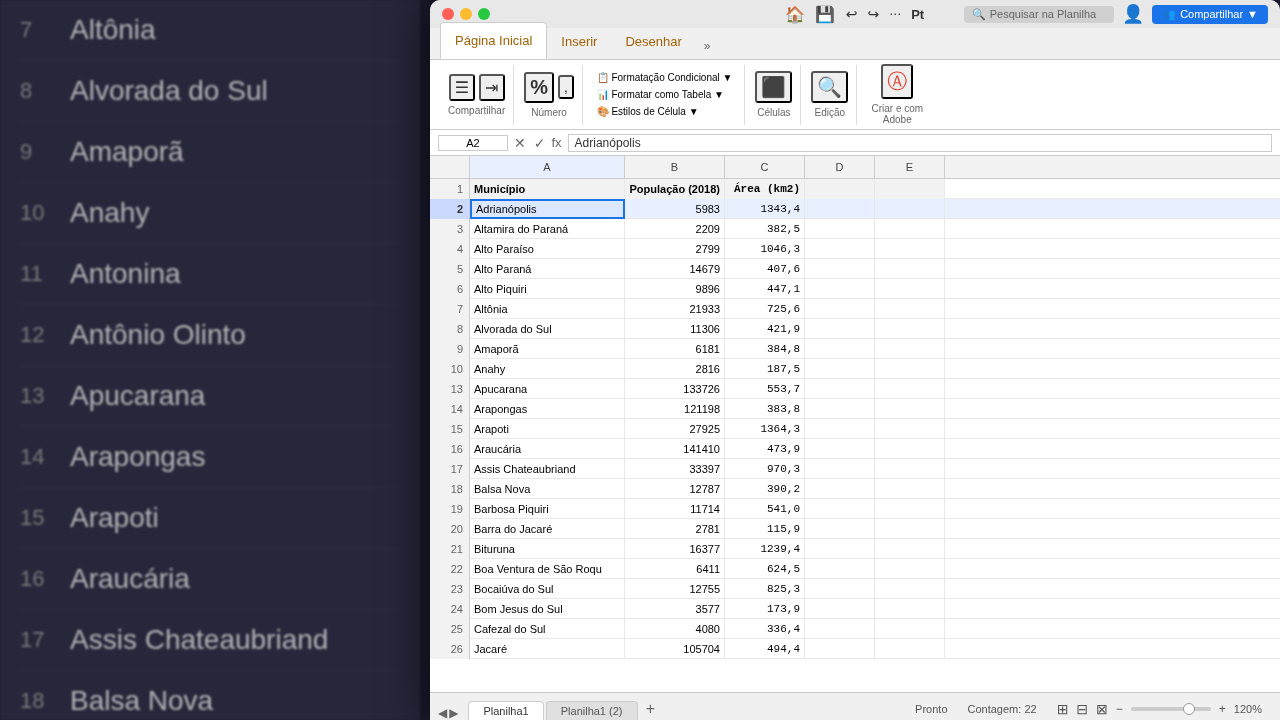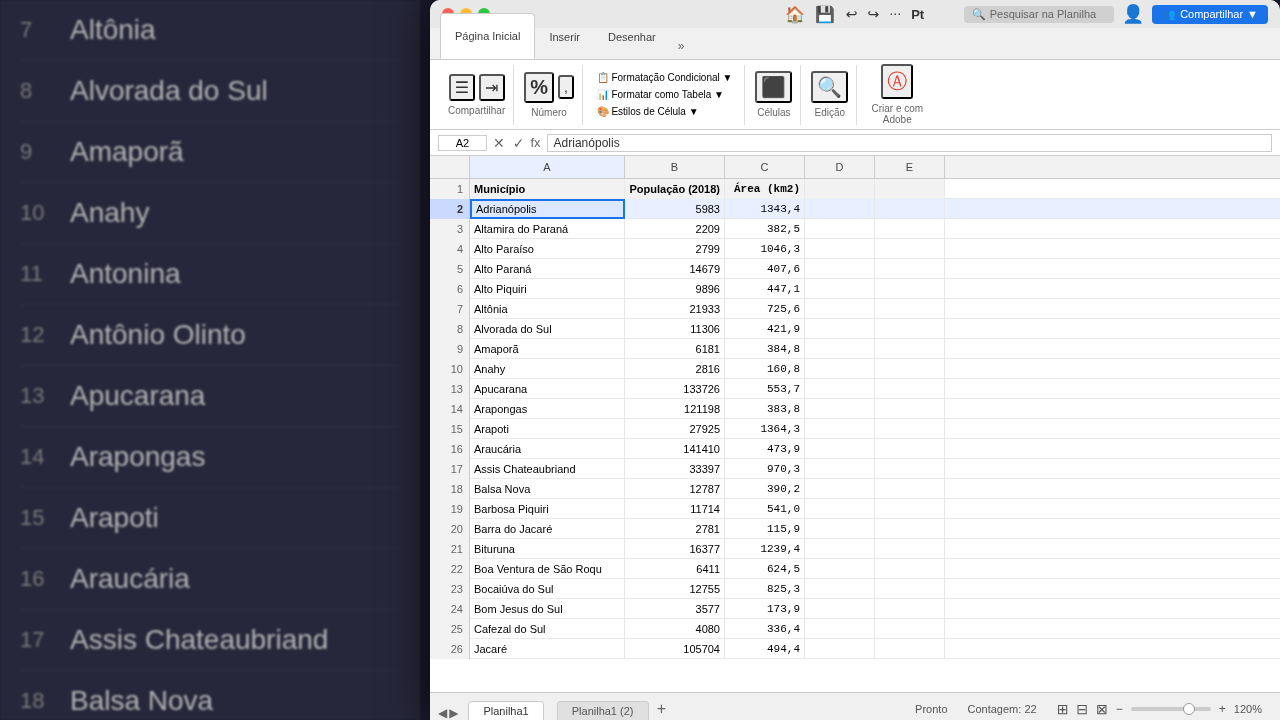--- a/index.html
+++ b/index.html
@@ -113,23 +113,23 @@
     
     .ribbon-tabs {
       background: #f0f0f0;
       display: flex;
       align-items: flex-end;
       padding: 0 10px;
       height: 32px;
       border-bottom: 1px solid #ccc;
     }
     .ribbon-tab {
-      padding: 16px 14px;
-      font-size: 11px;
-      color: #404040;
+      padding: 10px 14px;
+      font-size: 13px;
+      color: #a16207;
       cursor: pointer;
       border-radius: 4px 4px 0 0;
       position: relative;
     }
     .ribbon-tab.active {
       background: #fff;
       border: 1px solid #ccc;
       border-bottom: 1px solid #fff;
       font-weight: 500;
     }
@@ -197,21 +197,21 @@
       padding: 3px 8px;
       gap: 6px;
       border-bottom: 1px solid #ccc;
       background: #fff;
       height: 26px;
     }
     .cell-ref {
       border: 1px solid #ccc;
       padding: 1px 6px;
       font-size: 11px;
-      width: 49px;
+      width: 70px;
       text-align: center;
     }
     .formula-icons {
       display: flex;
       gap: 8px;
       color: #666;
       font-size: 14px;
     }
     .formula-content {
       flex: 1;
@@ -659,21 +659,21 @@
             <div class="cell cell-a">Amaporã</div>
             <div class="cell cell-b">6181</div>
             <div class="cell cell-c">384,8</div>
             <div class="cell cell-d"></div>
             <div class="cell cell-e"></div>
           </div>
           <div class="sheet-row">
             <div class="row-num">10</div>
             <div class="cell cell-a">Anahy</div>
             <div class="cell cell-b">2816</div>
-            <div class="cell cell-c">160,8</div>
+            <div class="cell cell-c">187,5</div>
             <div class="cell cell-d"></div>
             <div class="cell cell-e"></div>
           </div>
           <div class="sheet-row">
             <div class="row-num">13</div>
             <div class="cell cell-a">Apucarana</div>
             <div class="cell cell-b">133726</div>
             <div class="cell cell-c">553,7</div>
             <div class="cell cell-d"></div>
             <div class="cell cell-e"></div>
@@ -784,21 +784,21 @@
           </div>
         </div>
     </div>
   </div>
 
   <div class="sheet-tabs">
     <div class="sheet-tab-nav">
       <span style="font-size:12px; color:#666;">◀</span>
       <span style="font-size:12px; color:#666;">▶</span>
     </div>
-    <div id="sheet-tabs-container" style="display:flex; align-items:flex-end; gap:13px;">
+    <div id="sheet-tabs-container" style="display:flex; align-items:flex-end; gap:2px;">
         <div class="sheet-tab active">Planilha1</div>
         <div class="sheet-tab">Planilha1 (2)</div>
       </div>
     <button class="sheet-tab-add">+</button>
 
     <div class="status-bar" style="margin-left:auto; border-top:none; background:transparent;">
       <span>Pronto</span>
       <span>Contagem: 22</span>
       <div class="status-right">
         <span style="font-size:14px;">⊞</span>

